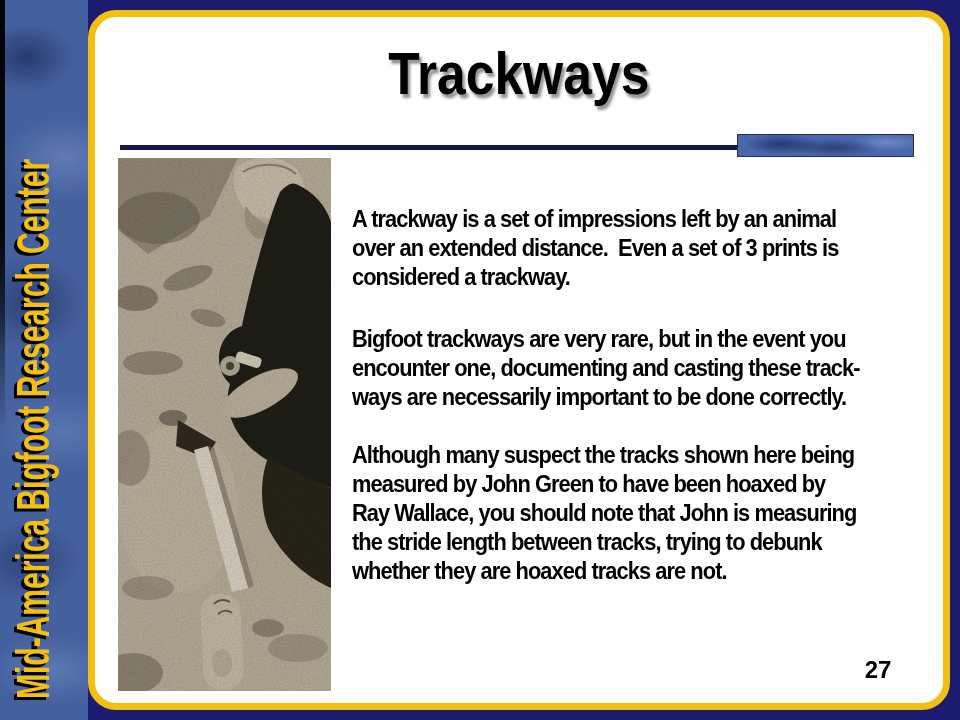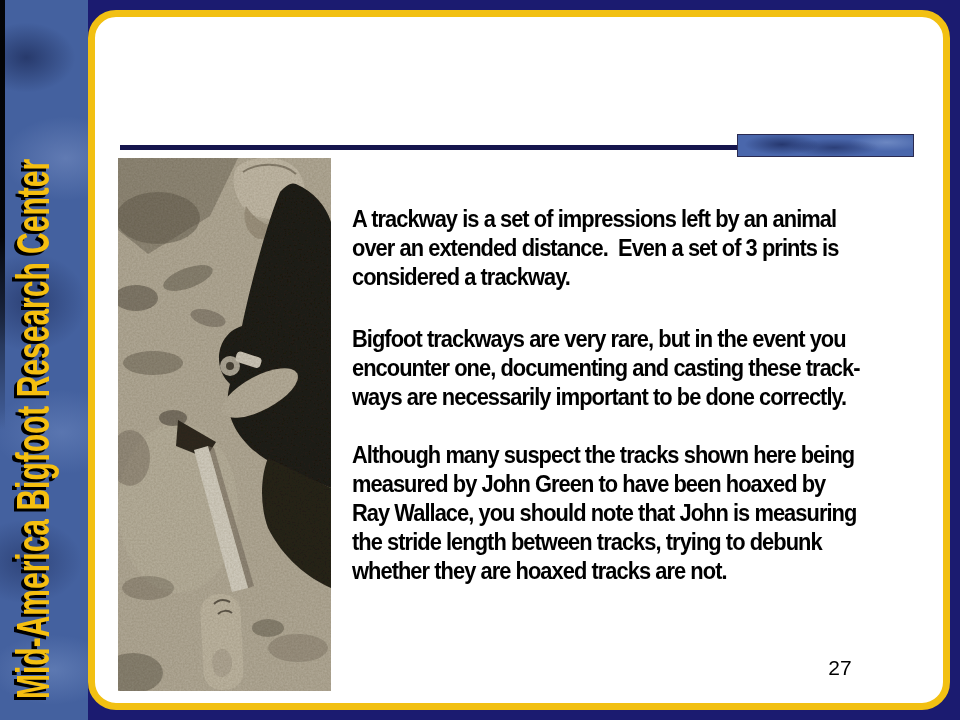--- a/index.html
+++ b/index.html
@@ -64,36 +64,39 @@
   .photo svg{display:block;}
   .para{
     position:absolute;left:352px;width:585px;
     font-weight:bold;font-size:23px;line-height:29px;color:#000;
     letter-spacing:-1px;
     transform:scaleX(0.95);transform-origin:left top;
   }
   .para .line{white-space:pre;}
   .p1{top:205px;} .p2{top:325px;} .p3{top:441px;}
   .page-number{
-    position:absolute;left:810px;top:656px;width:60px;text-align:center;
-    font-size:21px;font-weight:normal;color:#000;
+    position:absolute;left:848px;top:656px;width:60px;text-align:center;
+    font-size:24px;font-weight:bold;color:#000;
   }
 </style>
 </head>
 <body>
 
 <div class="slide">
 
   <div class="banner">
     <div class="banner-edge"></div>
   </div>
   <div class="banner-text">Mid-America Bigfoot Research Center</div>
 
   <div class="panel"></div>
 
+  <div class="title">
+    <span>Trackways</span>
+  </div>
 
   <div class="rule"></div>
   <div class="rule-accent"></div>
 
   <div class="photo">
     <svg width="213" height="533" viewBox="0 0 213 533">
       <defs>
         <filter id="grain" x="0" y="0" width="100%" height="100%">
           <feTurbulence type="fractalNoise" baseFrequency="0.55" numOctaves="2" seed="7" result="noise"></feTurbulence>
           <feColorMatrix in="noise" type="matrix" values="0 0 0 0 0.55  0 0 0 0 0.52  0 0 0 0 0.46  0 0 0 0.45 0.55" result="tint"></feColorMatrix>

